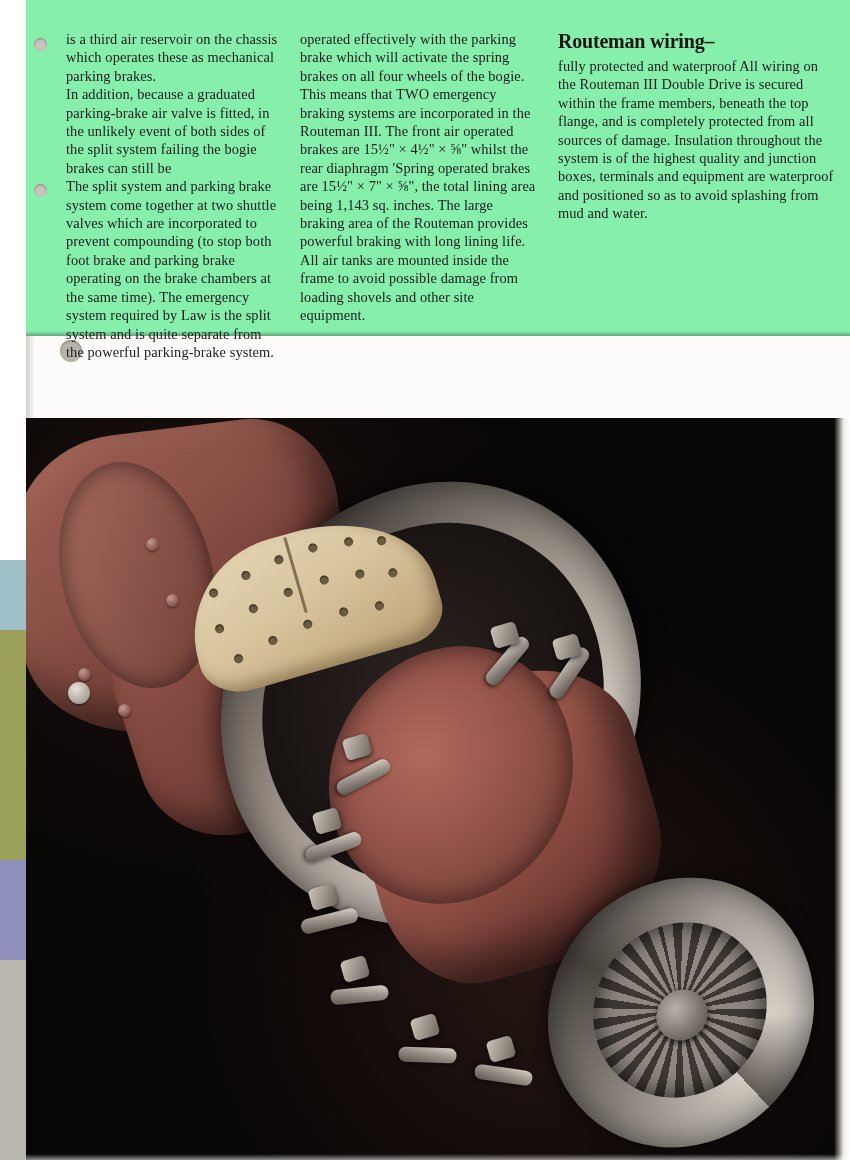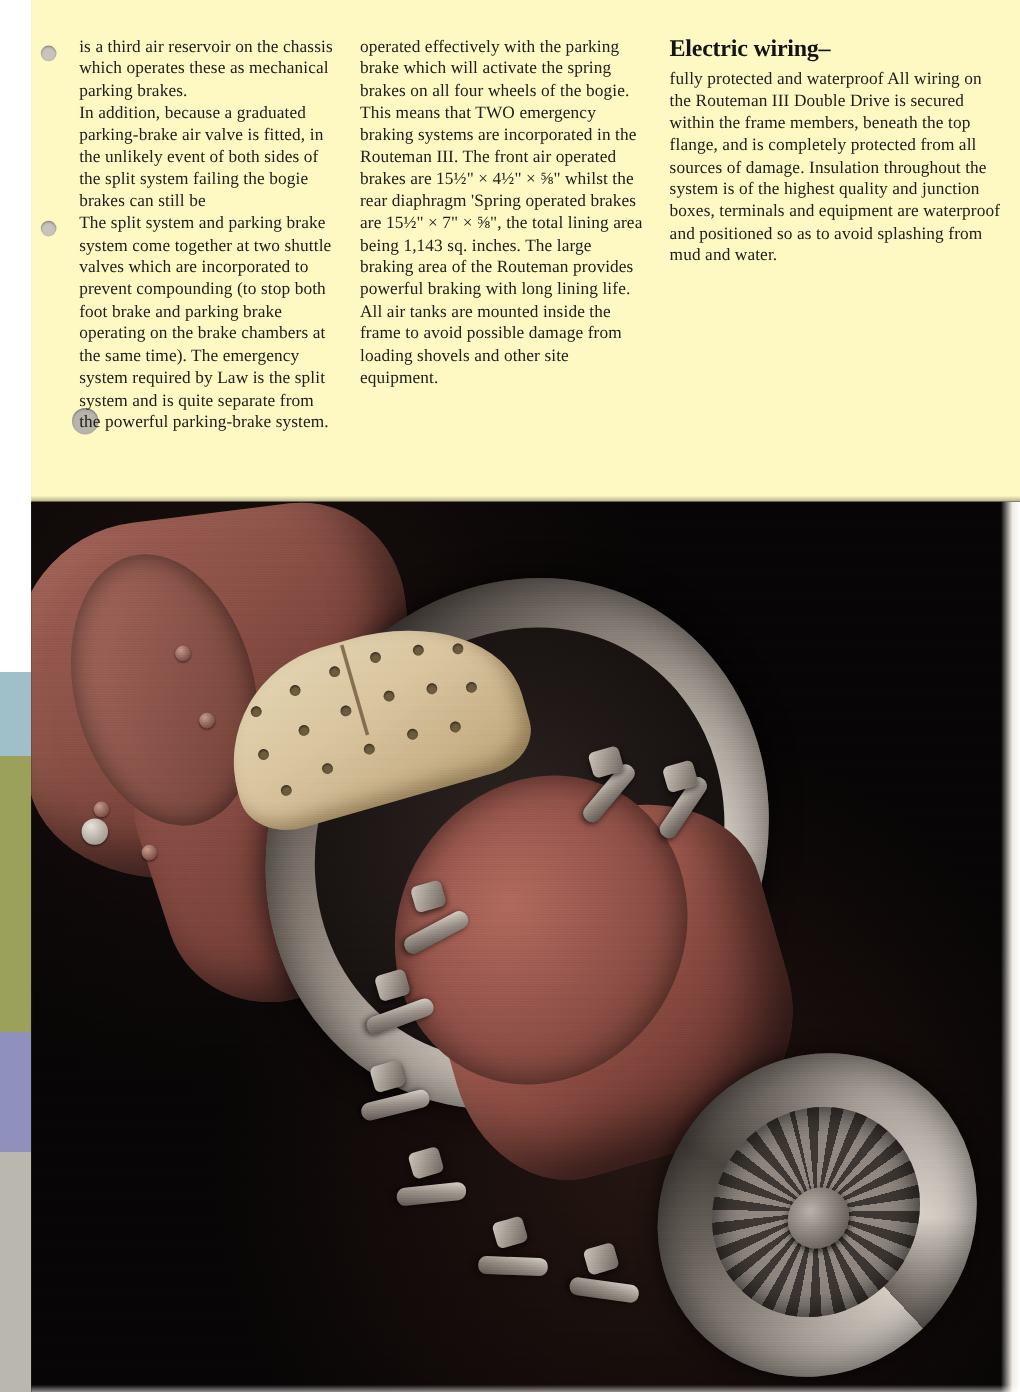--- a/index.html
+++ b/index.html
@@ -44,22 +44,22 @@
     background: linear-gradient(to right, rgba(120,110,100,0.30), rgba(255,255,255,0));
     pointer-events: none;
   }
 
   
   .paper-top {
     position: absolute;
     left: 26px;
     top: 0;
     width: 824px;
-    height: 418px;
-    background: #fef9c3;
+    height: 336px;
+    background: #86efac;
   }
   .paper-top:after {
     content: "";
     position: absolute;
     left: 0; right: 0; bottom: 0;
     height: 5px;
     background: linear-gradient(to bottom, rgba(0,0,0,0), rgba(40,35,30,0.35));
   }
 
   .columns {
@@ -358,21 +358,21 @@
         <p>is a third air reservoir on the chassis which operates these as mechanical parking brakes.</p>
         <p>In addition, because a graduated parking-brake air valve is fitted, in the unlikely event of both sides of the split system failing the bogie brakes can still be</p>
         <p>The split system and parking brake system come together at two shuttle valves which are incorporated to prevent compounding (to stop both foot brake and parking brake operating on the brake chambers at the same time). The emergency system required by Law is the split system and is quite separate from the powerful parking-brake system.</p>
       </div>
 
       <div class="col col-2">
         <p>operated effectively with the parking brake which will activate the spring brakes on all four wheels of the bogie. This means that TWO emergency braking systems are incorporated in the Routeman III. The front air operated brakes are 15½" × 4½" × ⅝" whilst the rear diaphragm 'Spring operated brakes are 15½" × 7" × ⅝", the total lining area being 1,143 sq. inches. The large braking area of the Routeman provides powerful braking with long lining life. All air tanks are mounted inside the frame to avoid possible damage from loading shovels and other site equipment.</p>
       </div>
 
       <div class="col col-3">
-        <h2 class="heading">Electric wiring–</h2>
+        <h2 class="heading">Routeman wiring–</h2>
         <p>fully protected and waterproof All wiring on the Routeman III Double Drive is secured within the frame members, beneath the top flange, and is completely protected from all sources of damage. Insulation throughout the system is of the highest quality and junction boxes, terminals and equipment are waterproof and positioned so as to avoid splashing from mud and water.</p>
       </div>
 
     </div>
   </div>
 
   <div class="photo">
     <div class="photo-bg"></div>
 
     <div class="axle-housing"></div>

